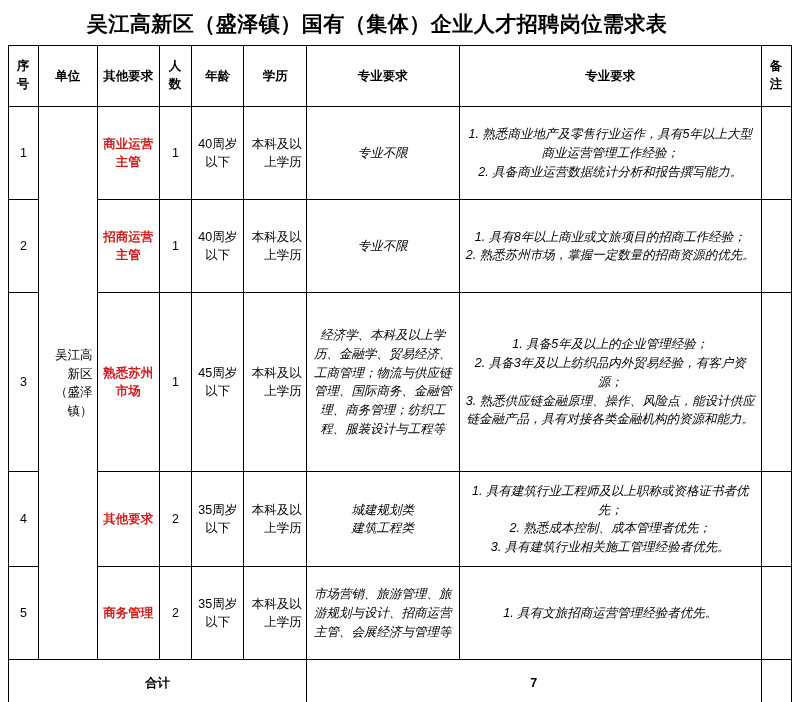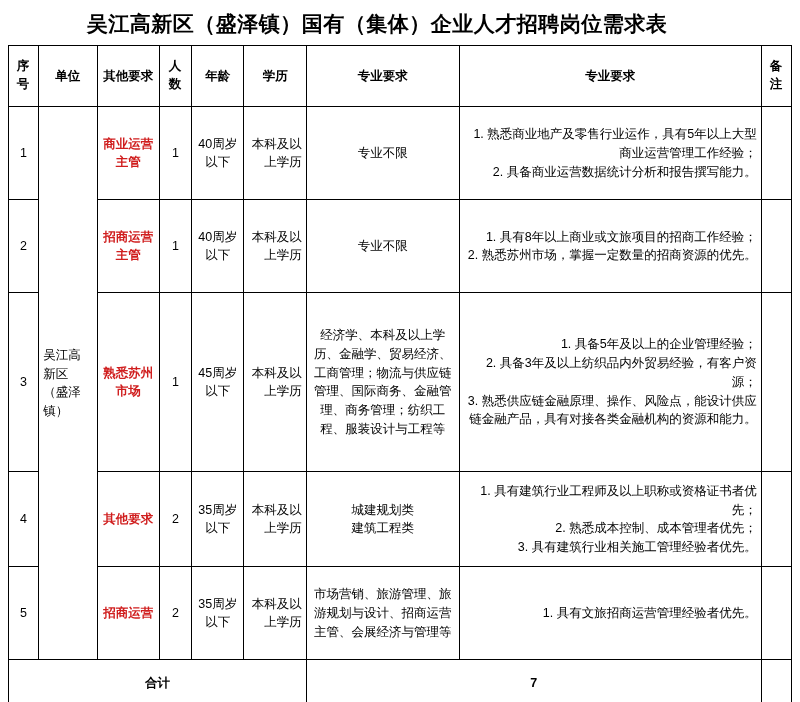--- a/index.html
+++ b/index.html
@@ -55,23 +55,23 @@
   .c-num   { width: 32px; }
   .c-age   { width: 52px; }
   .c-edu   { width: 62px; }
   .c-major { width: 152px; }
   .c-other { width: 300px; }
   .c-note  { width: 30px; }
 
   .cell-center { text-align: center; }
   .post-name { color: #d01e1e; font-weight: bold; text-align: center; }
   .edu { color: #000000; font-weight: normal; text-align: right; }
-  .unit-cell { text-align: left; font-size: 12.5px; line-height: 1.6; }
-  .other-cell { text-align: right; font-size: 12.5px; line-height: 1.55; }
-  .major-cell { text-align: center; font-size: 12.5px; line-height: 1.55; }
+  .unit-cell { text-align: right; font-size: 12.5px; line-height: 1.6; }
+  .other-cell { text-align: center; font-size: 12.5px; line-height: 1.55; font-style: italic; }
+  .major-cell { text-align: center; font-size: 12.5px; line-height: 1.55; font-style: italic; }
   .total-label { text-align: center; font-weight: bold; font-size: 15px; }
   .total-value { text-align: center; font-weight: bold; font-size: 15px; }
   .vert-head {
     letter-spacing: 1px;
     font-family: Liberation Mono, monospace;
   }
   tr.row-1 td { height: 84px; }
   tr.row-2 td { height: 84px; }
   tr.row-3 td { height: 170px; }
   tr.row-4 td { height: 86px; }
@@ -147,21 +147,21 @@
         <td class="post-name">其他要求</td>
         <td class="cell-center">2</td>
         <td class="cell-center">35周岁以下</td>
         <td class="edu">本科及以上学历</td>
         <td class="major-cell">城建规划类<br>建筑工程类</td>
         <td class="other-cell">1. 具有建筑行业工程师及以上职称或资格证书者优先；<br>2. 熟悉成本控制、成本管理者优先；<br>3. 具有建筑行业相关施工管理经验者优先。</td>
         <td class="cell-center"></td>
       </tr>
       <tr class="row-5">
         <td class="cell-center">5</td>
-        <td class="post-name">招商运营</td>
+        <td class="post-name">商务管理</td>
         <td class="cell-center">2</td>
         <td class="cell-center">35周岁以下</td>
         <td class="edu">本科及以上学历</td>
         <td class="major-cell">市场营销、旅游管理、旅游规划与设计、招商运营主管、会展经济与管理等</td>
         <td class="other-cell">1. 具有文旅招商运营管理经验者优先。</td>
         <td class="cell-center"></td>
       </tr>
       <tr class="total-row">
         <td class="total-label" colspan="6">合计</td>
         <td class="total-value" colspan="2">7</td>

